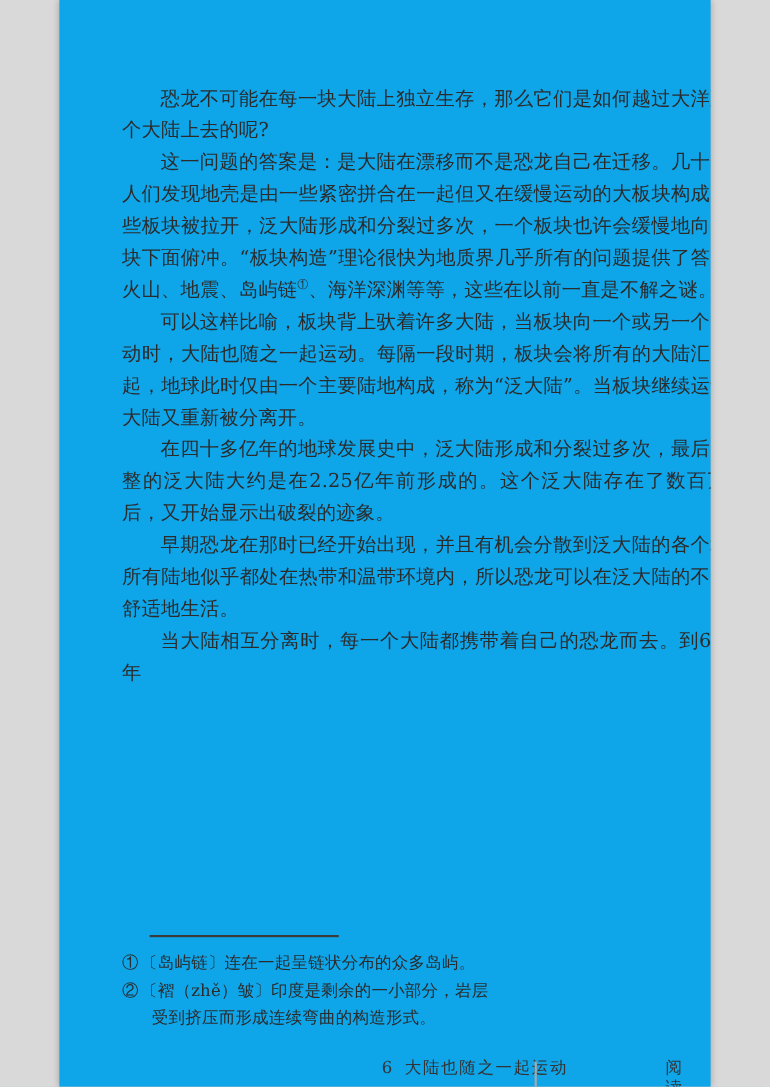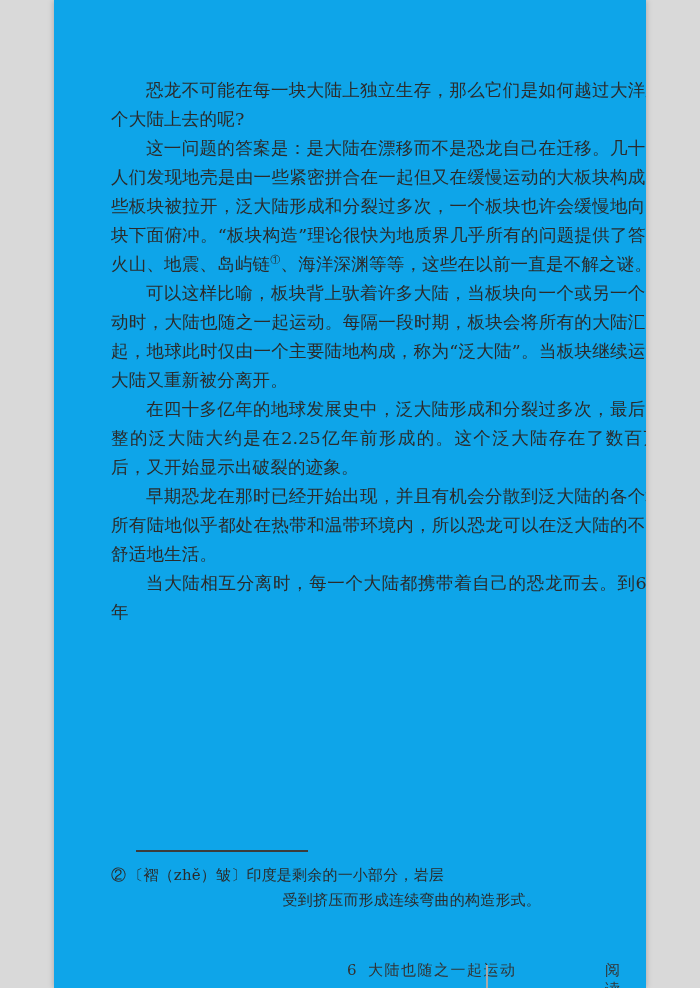--- a/index.html
+++ b/index.html
@@ -54,21 +54,21 @@
     border-top: 2px solid #3c3c3c;
     margin-bottom: 11px;
   }
   .fn-item {
     font-size: 15px;
     line-height: 25px;
     letter-spacing: 0.2px;
   }
   .fn-line { white-space: nowrap; }
   .fn-marker { margin-right: 2px; }
-  .fn-cont { padding-left: 27px; text-align: right; }
+  .fn-cont { padding-left: 27px; }
   
   .page-footer {
     position: absolute;
     left: 0;
     top: 954px;
     width: 100%;
     height: 34px;
     font-size: 15px;
     color: #333;
   }
@@ -89,20 +89,23 @@
       <p class="para"><span>可以这样比喻，板块背上驮着许多大陆，当板块向一个或另一个方向运动时，大陆也随之一起运动。每隔一段时期，板块会将所有的大陆汇聚在一起，地球此时仅由一个主要陆地构成，称为“泛大陆”。当板块继续运动时，大陆又重新被分离开。</span></p>
       <p class="para"><span>在四十多亿年的地球发展史中，泛大陆形成和分裂过多次，最后一次完整的泛大陆大约是在2.25亿年前形成的。这个泛大陆存在了数百万年以后，又开始显示出破裂的迹象。</span></p>
       <p class="para"><span>早期恐龙在那时已经开始出现，并且有机会分散到泛大陆的各个地方。所有陆地似乎都处在热带和温带环境内，所以恐龙可以在泛大陆的不同地区舒适地生活。</span></p>
       <p class="para"><span>当大陆相互分离时，每一个大陆都携带着自己的恐龙而去。到6500万年</span></p>
     </main>
 
   <section class="footnotes">
     <hr class="fn-divider">
     <div id="footnote-list">
         <div class="fn-item">
+          <div class="fn-line"><span class="fn-marker">①</span><span>〔岛屿链〕连在一起呈链状分布的众多岛屿。</span></div>
+        </div>
+        <div class="fn-item">
           <div class="fn-line"><span class="fn-marker">②</span><span>〔褶（zhě）皱〕印度是剩余的一小部分，岩层</span></div>
           <div class="fn-line fn-cont">受到挤压而形成连续弯曲的构造形式。</div>
         </div>
       </div>
   </section>
 
   <footer class="page-footer">
     <span class="lesson-num">6</span>
     <span class="lesson-title">大陆也随之一起运动</span>
     <span class="footer-bar"></span>

